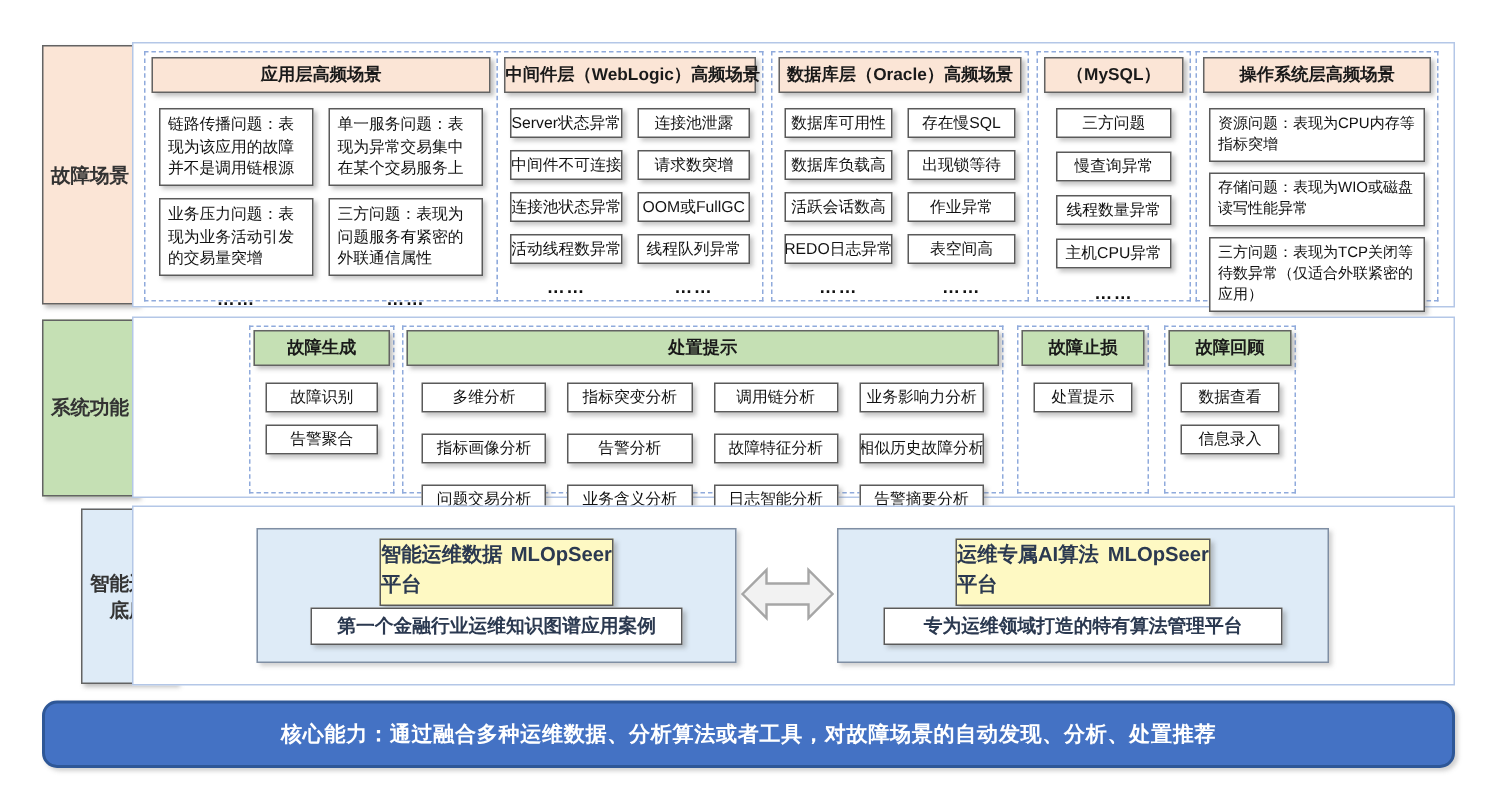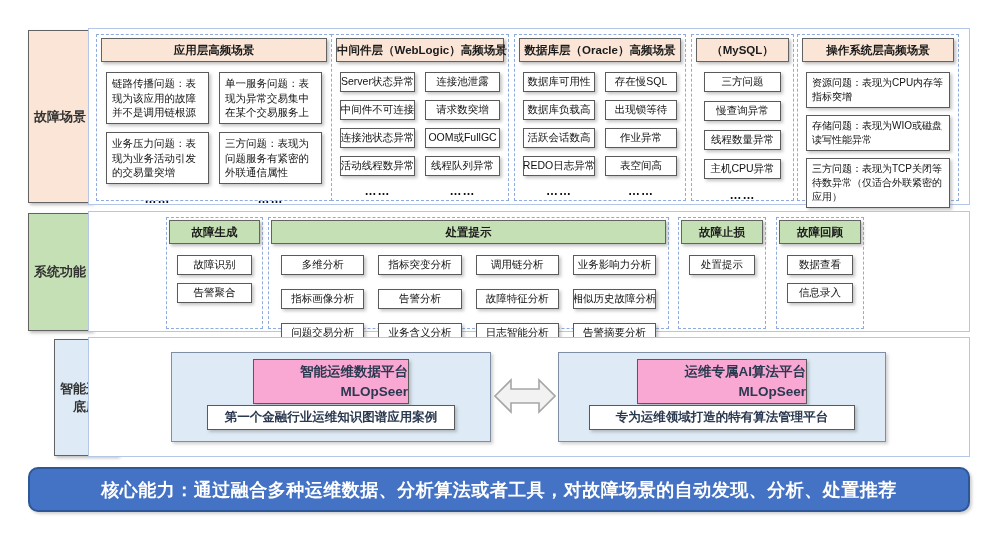--- a/index.html
+++ b/index.html
@@ -58,36 +58,36 @@
   #row2-box .fsec:nth-child(4){left:687px;width:88px;}
   .fsec .sec-title{margin:2px 2px 9px 2px;}
   .fsec .sec-body.cols-1{grid-template-columns:1fr;row-gap:8px;padding:2px 10px 0 10px;}
   .fsec .sec-body.cols-4{grid-template-columns:repeat(4,1fr);column-gap:10px;row-gap:8px;padding:2px 12px 0 12px;gap:14px;}
 
   
   .platform{position:absolute;top:14px;height:90px;background:#DEEBF7;border:1px solid #7f8ea3;
     box-shadow:2px 2px 3px rgba(120,120,120,.35);box-sizing:border-box;}
   #platform-left{left:82px;width:320px;}
   #platform-right{left:469px;width:328px;}
-  .plat-title{margin:6px auto 0 auto;background:#f9a8d4;border:1px solid #5a5a5a;height:45px;
-    box-shadow:2px 2px 3px rgba(110,110,110,.4);display:flex;flex-direction:column;align-items:flex-end;
+  .plat-title{margin:6px auto 0 auto;background:#fef9c3;border:1px solid #5a5a5a;height:45px;
+    box-shadow:2px 2px 3px rgba(110,110,110,.4);display:flex;align-items:flex-start;
     justify-content:center;font-weight:bold;color:#2b3950;font-size:13.5px;line-height:1.45;box-sizing:border-box;}
   #platform-left .plat-title{width:156px;}
   #platform-right .plat-title{width:170px;}
   .plat-sub{margin:1px auto 0 auto;background:#fff;border:1px solid #5a5a5a;height:25px;
     box-shadow:2px 2px 3px rgba(110,110,110,.4);display:flex;align-items:center;justify-content:center;
     font-weight:bold;color:#2b3950;font-size:12.5px;box-sizing:border-box;white-space:nowrap;}
   #platform-left .plat-sub{width:248px;}
   #platform-right .plat-sub{width:266px;}
   .arrow-wrap{position:absolute;left:405px;top:36px;width:62px;height:44px;}
 
   
   .banner{position:absolute;left:28px;top:467px;width:942px;height:45px;background:#4472C4;
     border:2px solid #2E5797;border-radius:10px;box-sizing:border-box;display:flex;align-items:center;
-    justify-content:center;color:#ffffff;font-weight:bold;font-size:18px;letter-spacing:.5px;
+    justify-content:center;color:#ffffff;font-weight:bold;font-size:14px;letter-spacing:.5px;
     box-shadow:2px 2px 3px rgba(120,120,120,.35);}
 </style>
 </head>
 <body>
 
 <div class="canvas">
 
   <div class="row-label lbl-pink">故障场景</div>
   <div class="row-label lbl-green">系统功能</div>
   <div class="row-label lbl-blue">智能运维

